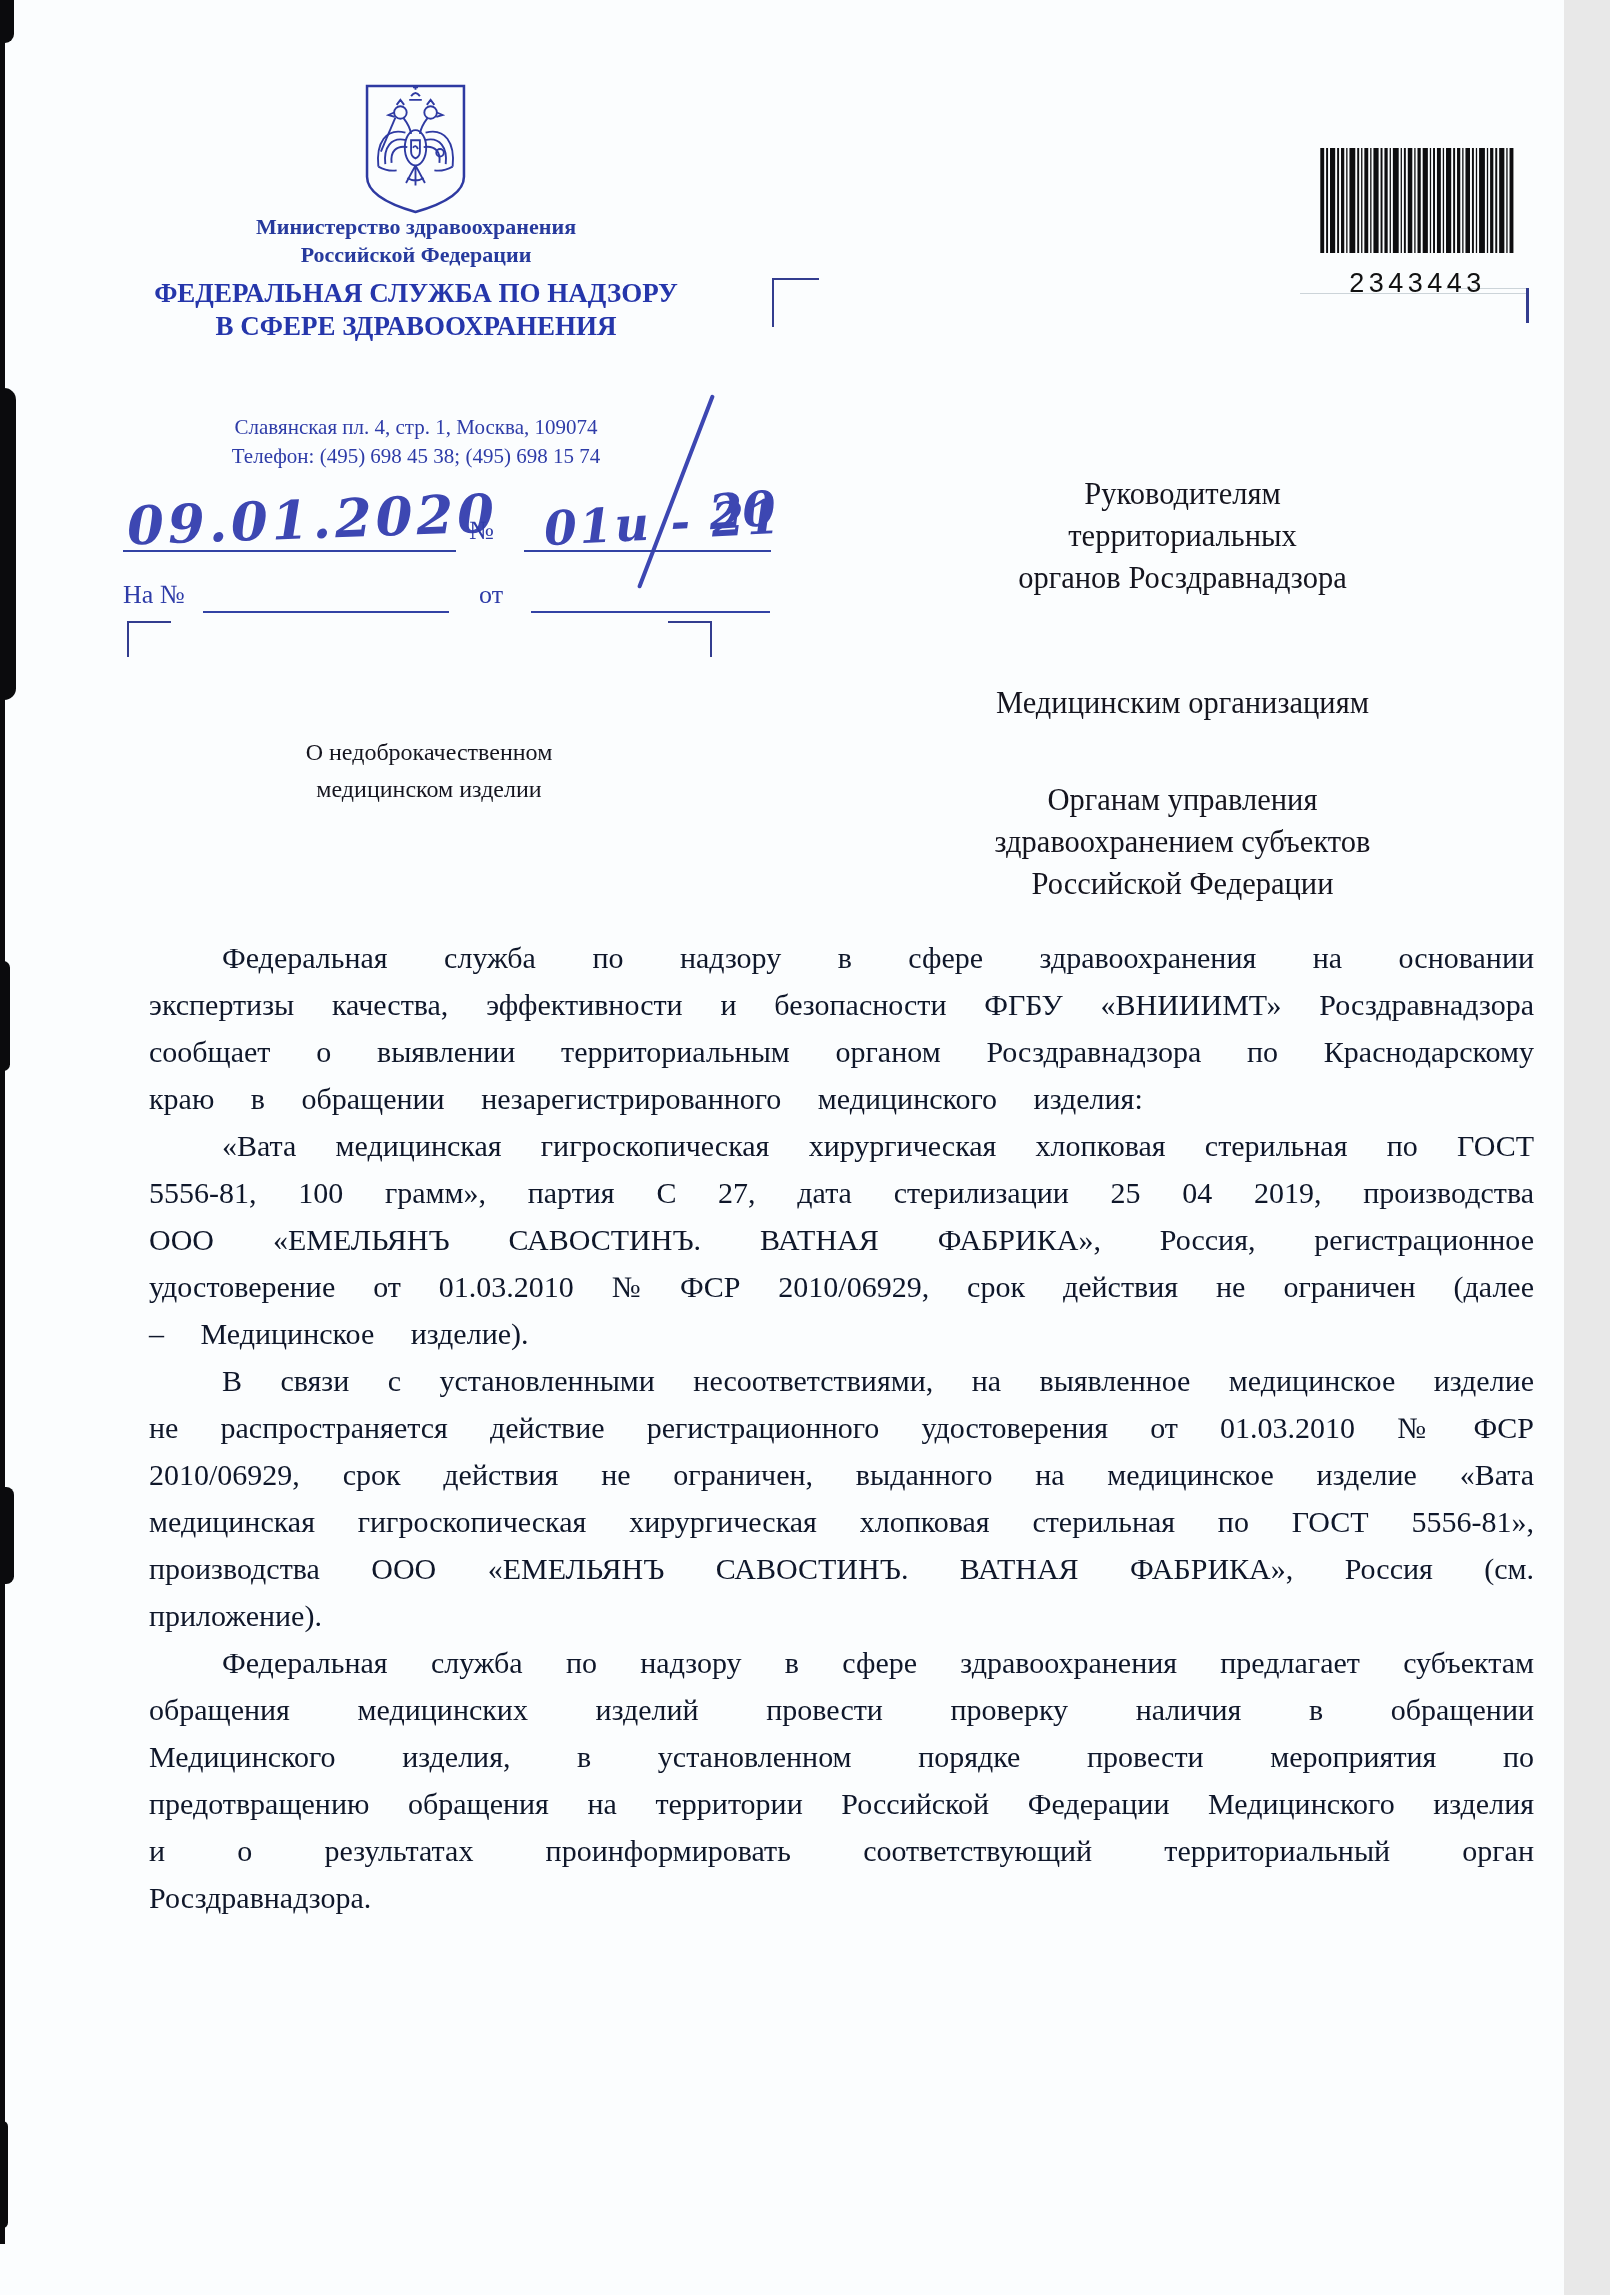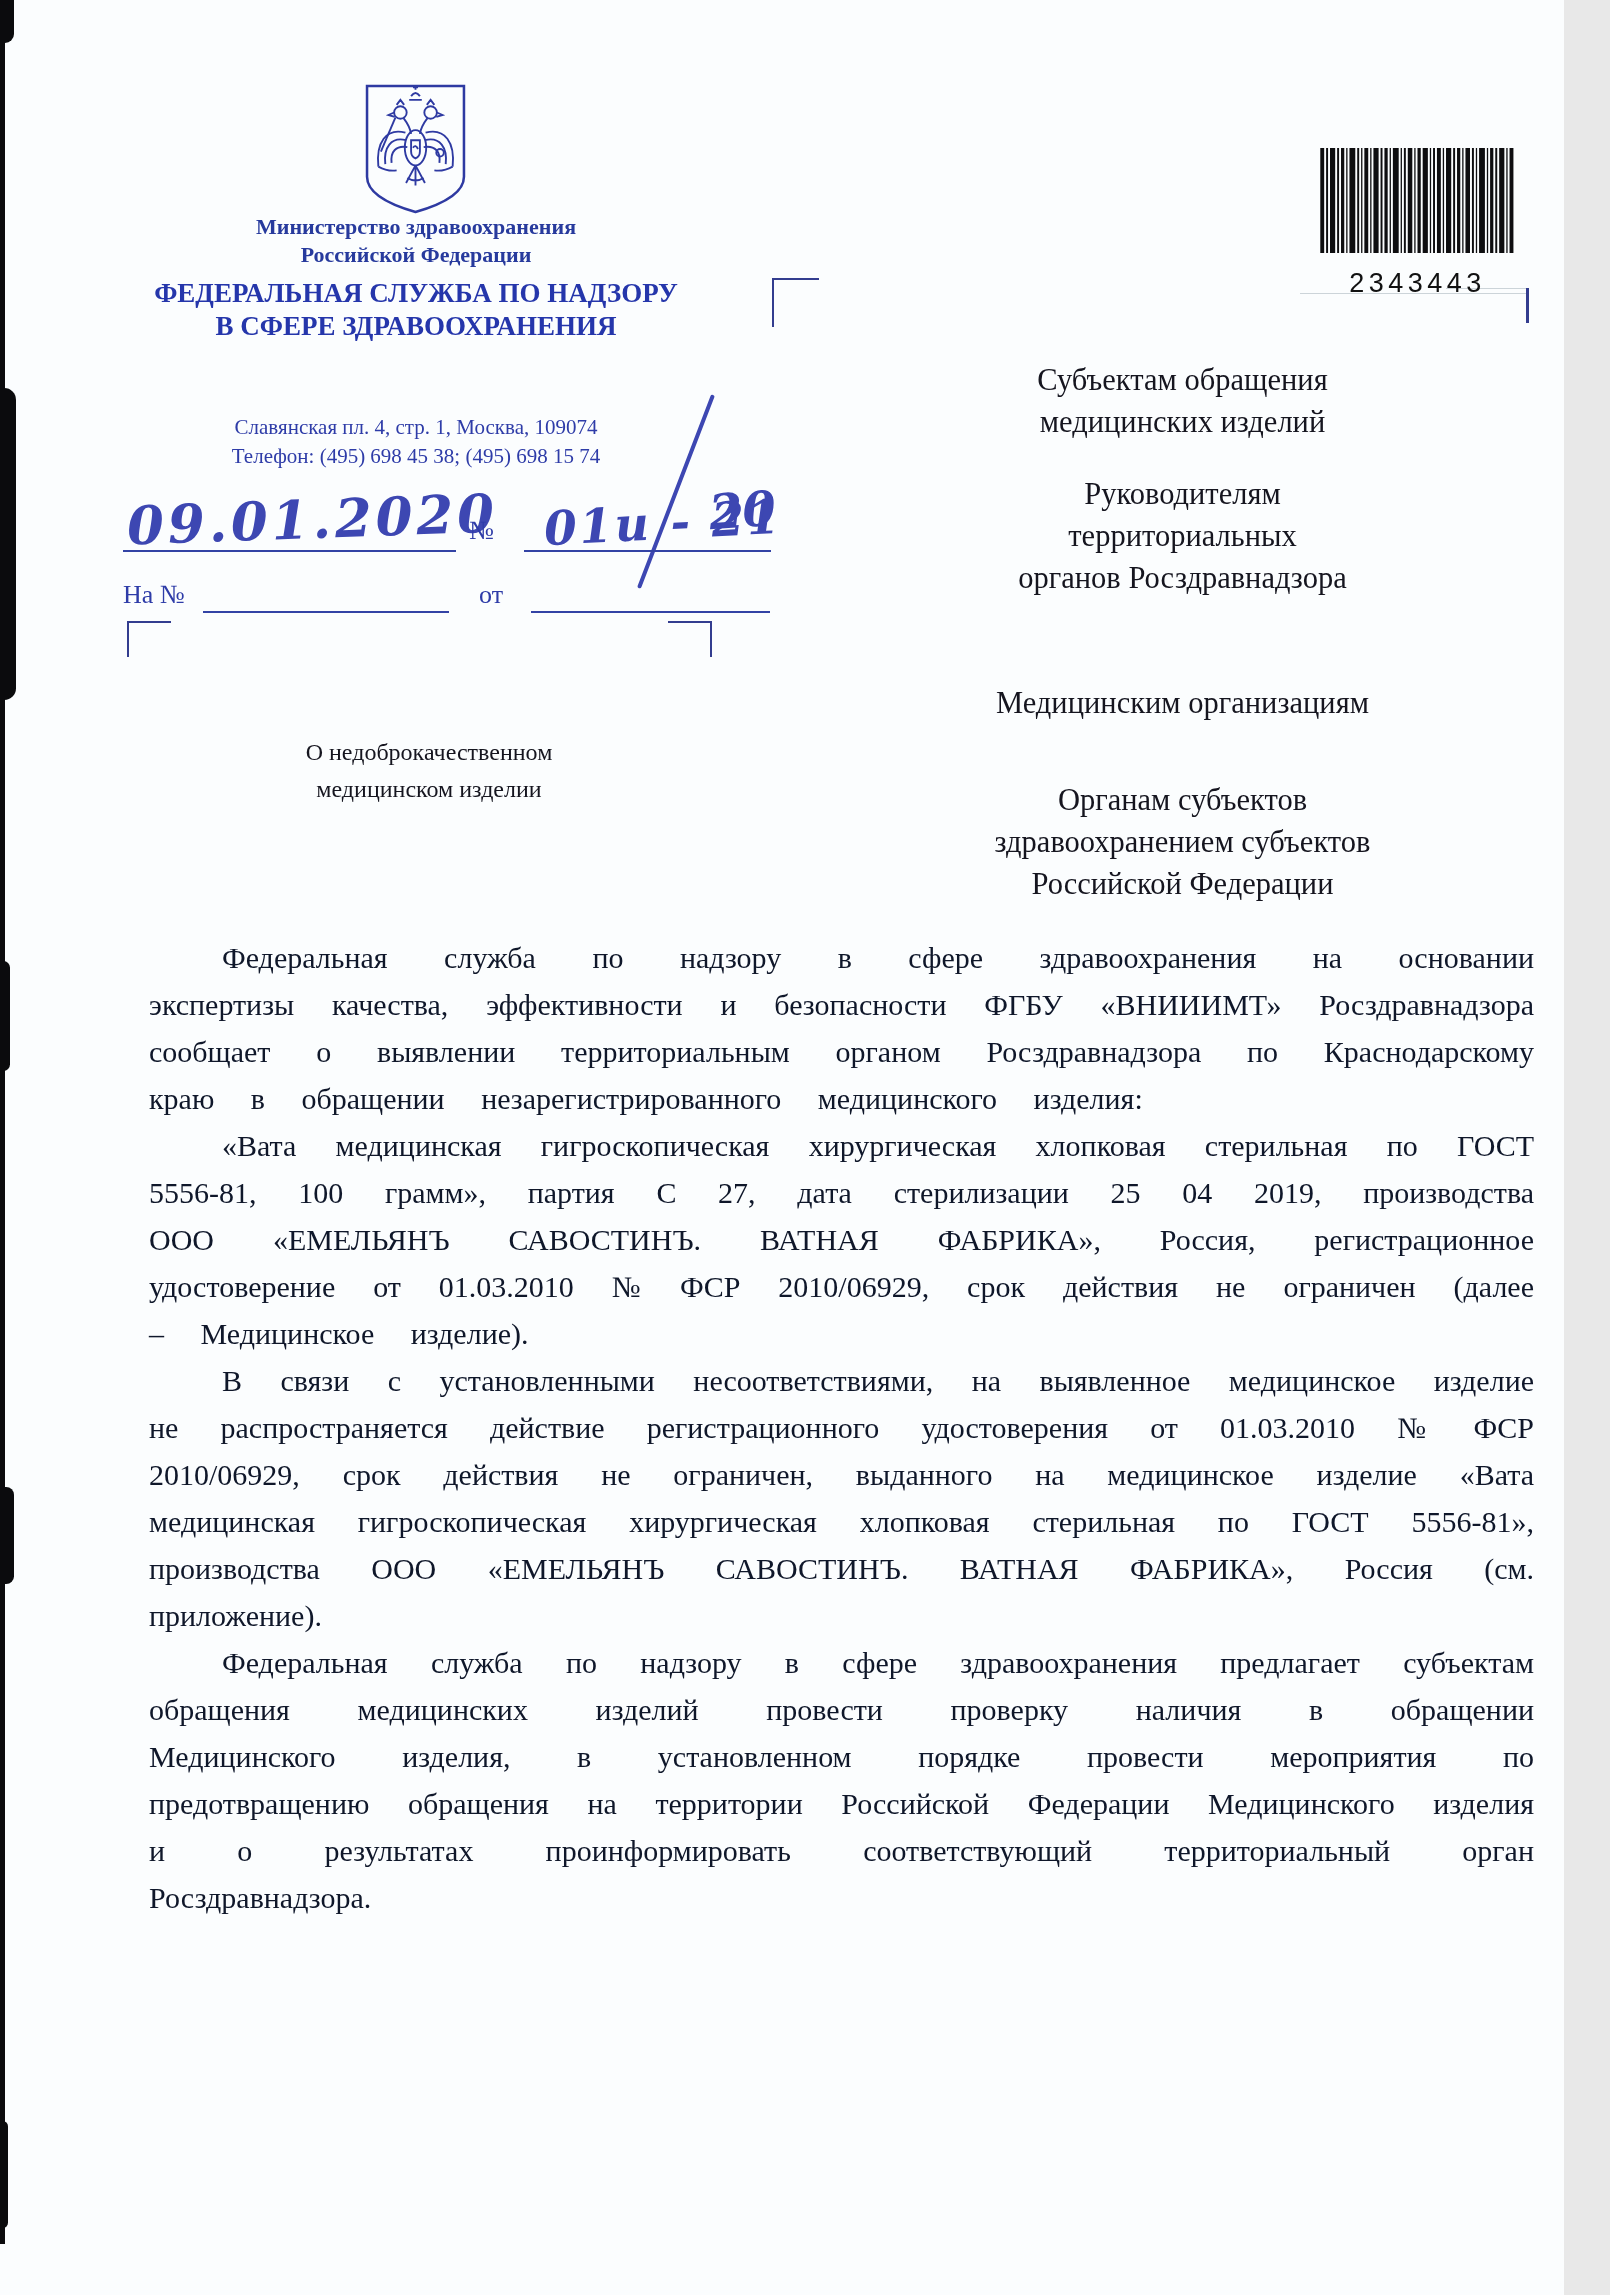--- a/index.html
+++ b/index.html
@@ -162,34 +162,30 @@
         <rect x="270" y="0" width="3" height="162"></rect>
           <rect x="276" y="0" width="8" height="162"></rect>
         <rect x="287" y="0" width="2" height="162"></rect>
           <rect x="292" y="0" width="6" height="162"></rect>
       </g>
     </svg>
     <div class="barcode-num">2343443</div>
   </div>
 
   <div class="recipients" style="top:0;height:974px;">
-    <div class="rec-block" style="top:359px;">
-      <div>Субъектам обращения</div>
-      <div>медицинских изделий</div>
-    </div>
     <div class="rec-block" style="top:473px;">
       <div>Руководителям</div>
       <div>территориальных</div>
       <div>органов Росздравнадзора</div>
     </div>
     <div class="rec-block" style="top:682px;">
       <div>Медицинским организациям</div>
     </div>
     <div class="rec-block" style="top:779px;">
-      <div>Органам субъектов</div>
+      <div>Органам управления</div>
       <div>здравоохранением субъектов</div>
       <div>Российской Федерации</div>
     </div>
   </div>
 
   <div class="subject">
     <div>О недоброкачественном</div>
     <div>медицинском изделии</div>
   </div>
 

